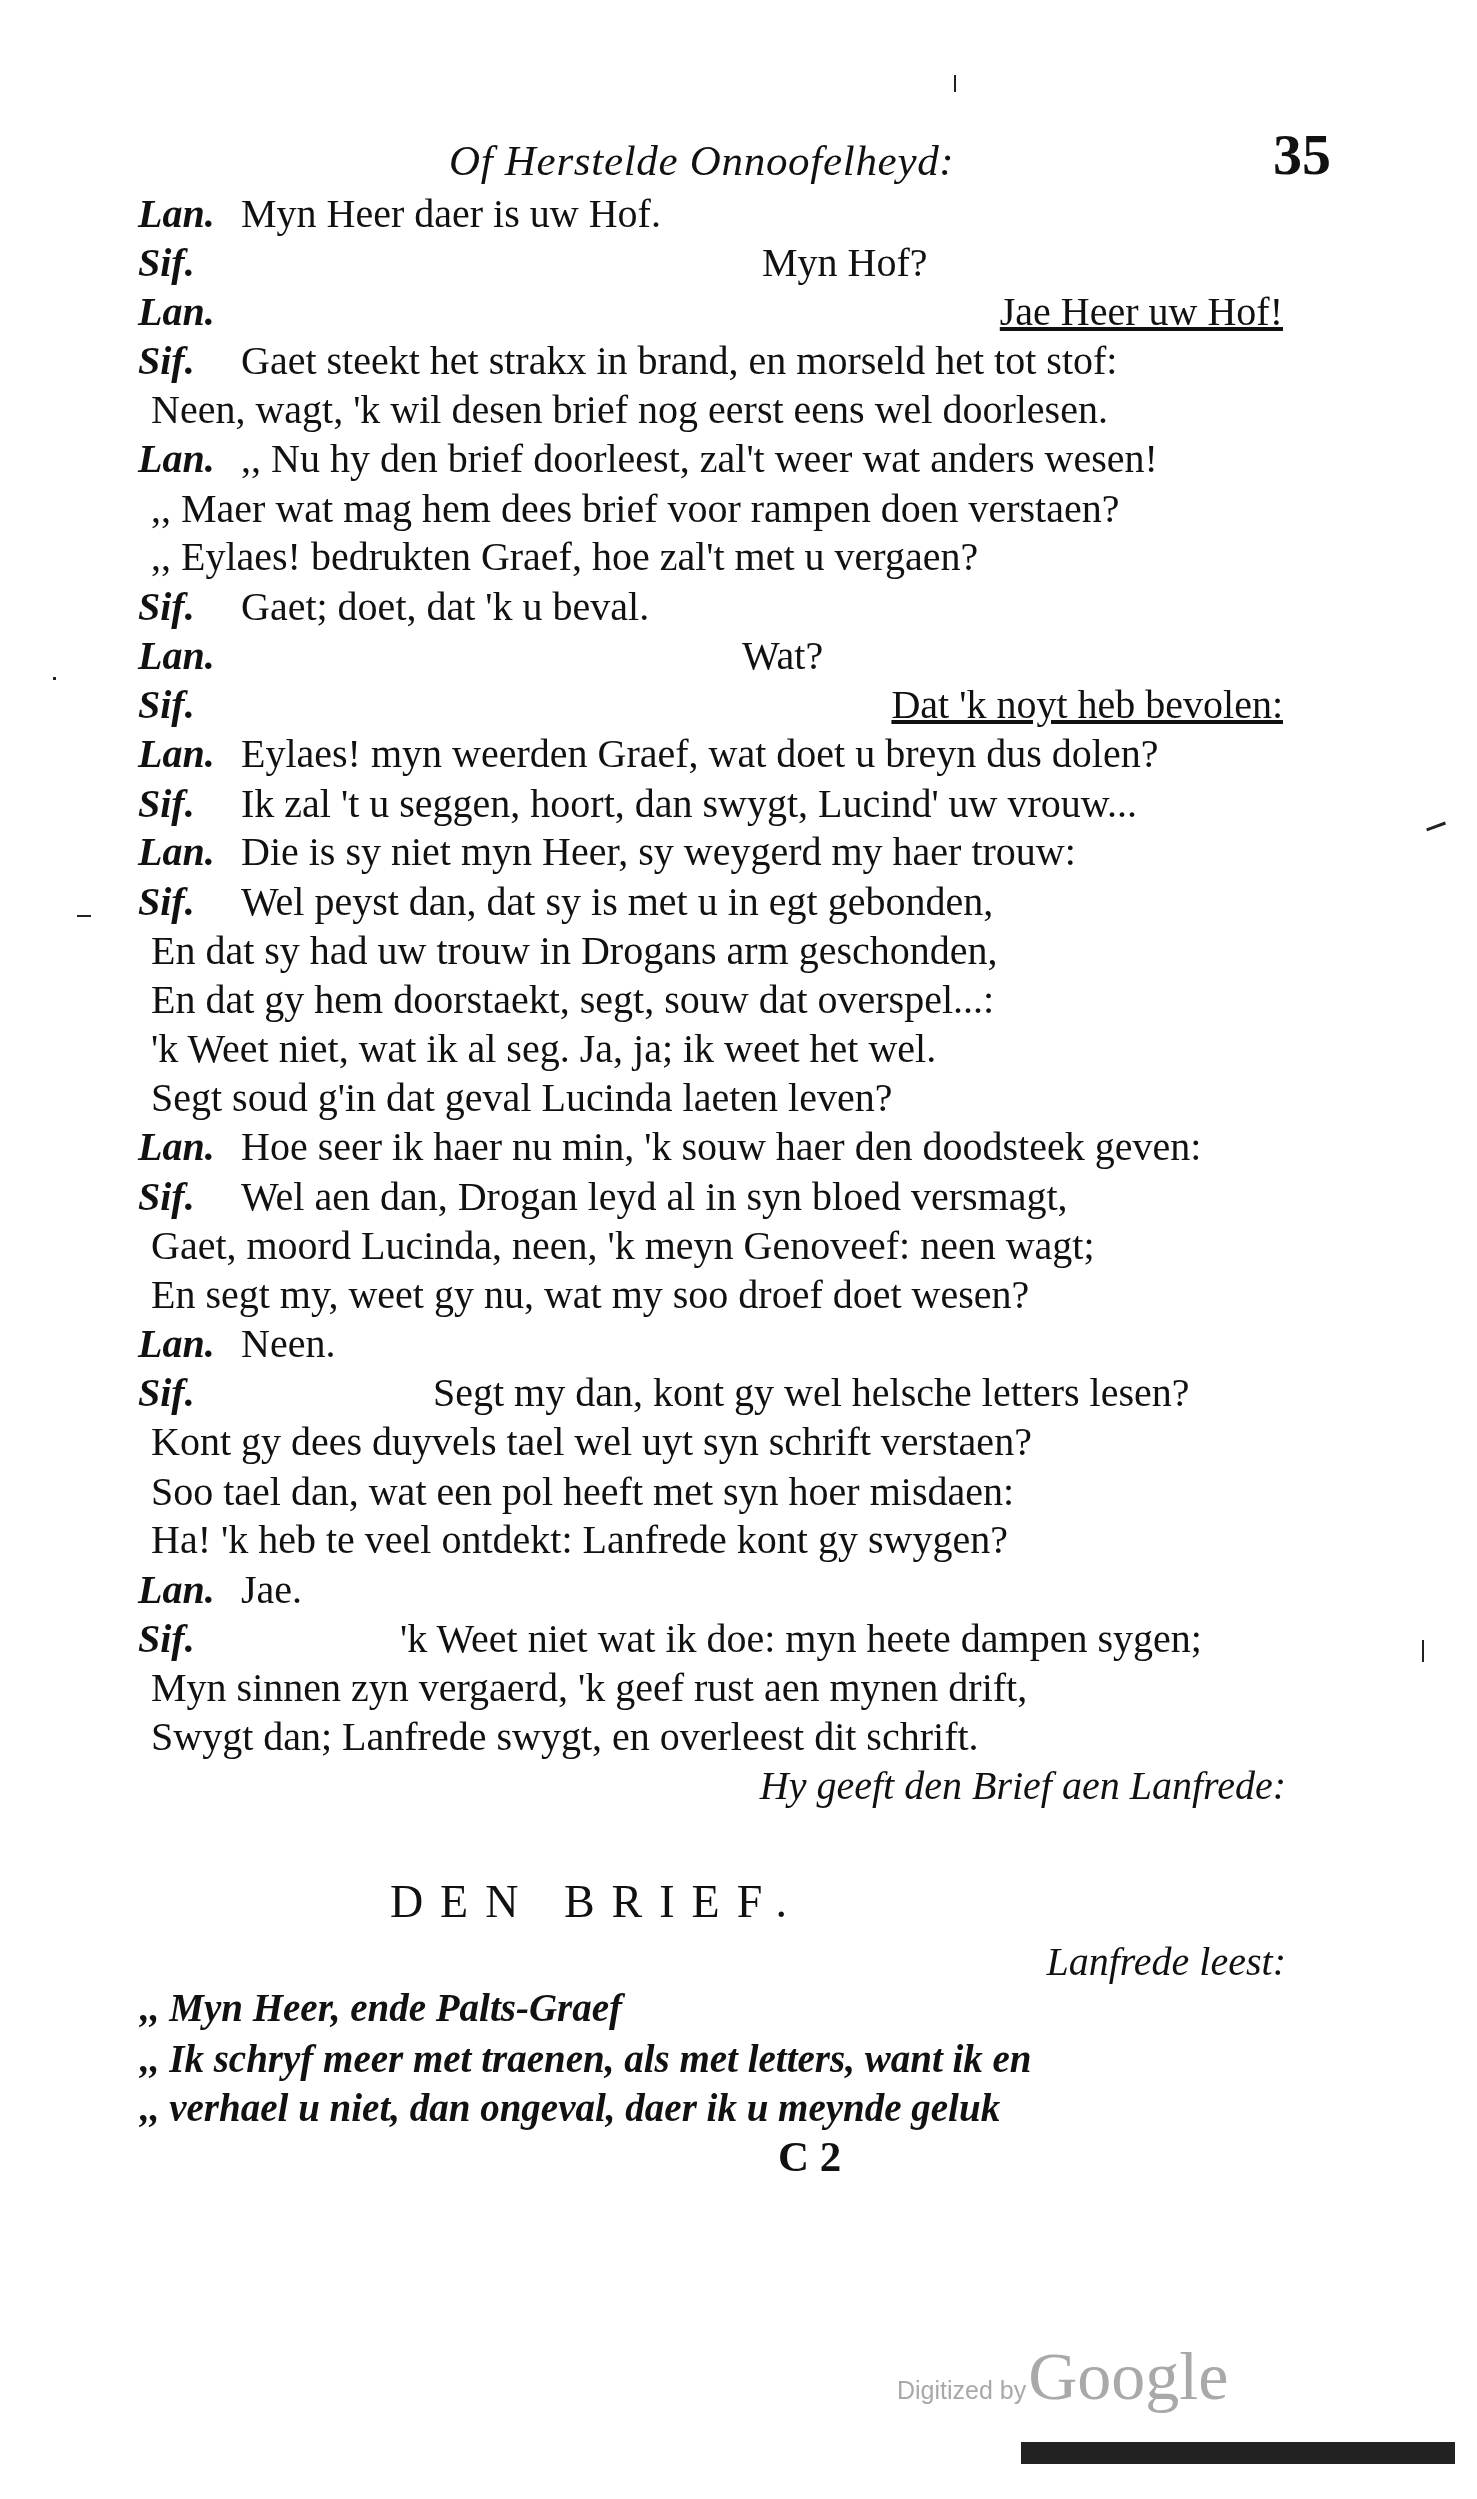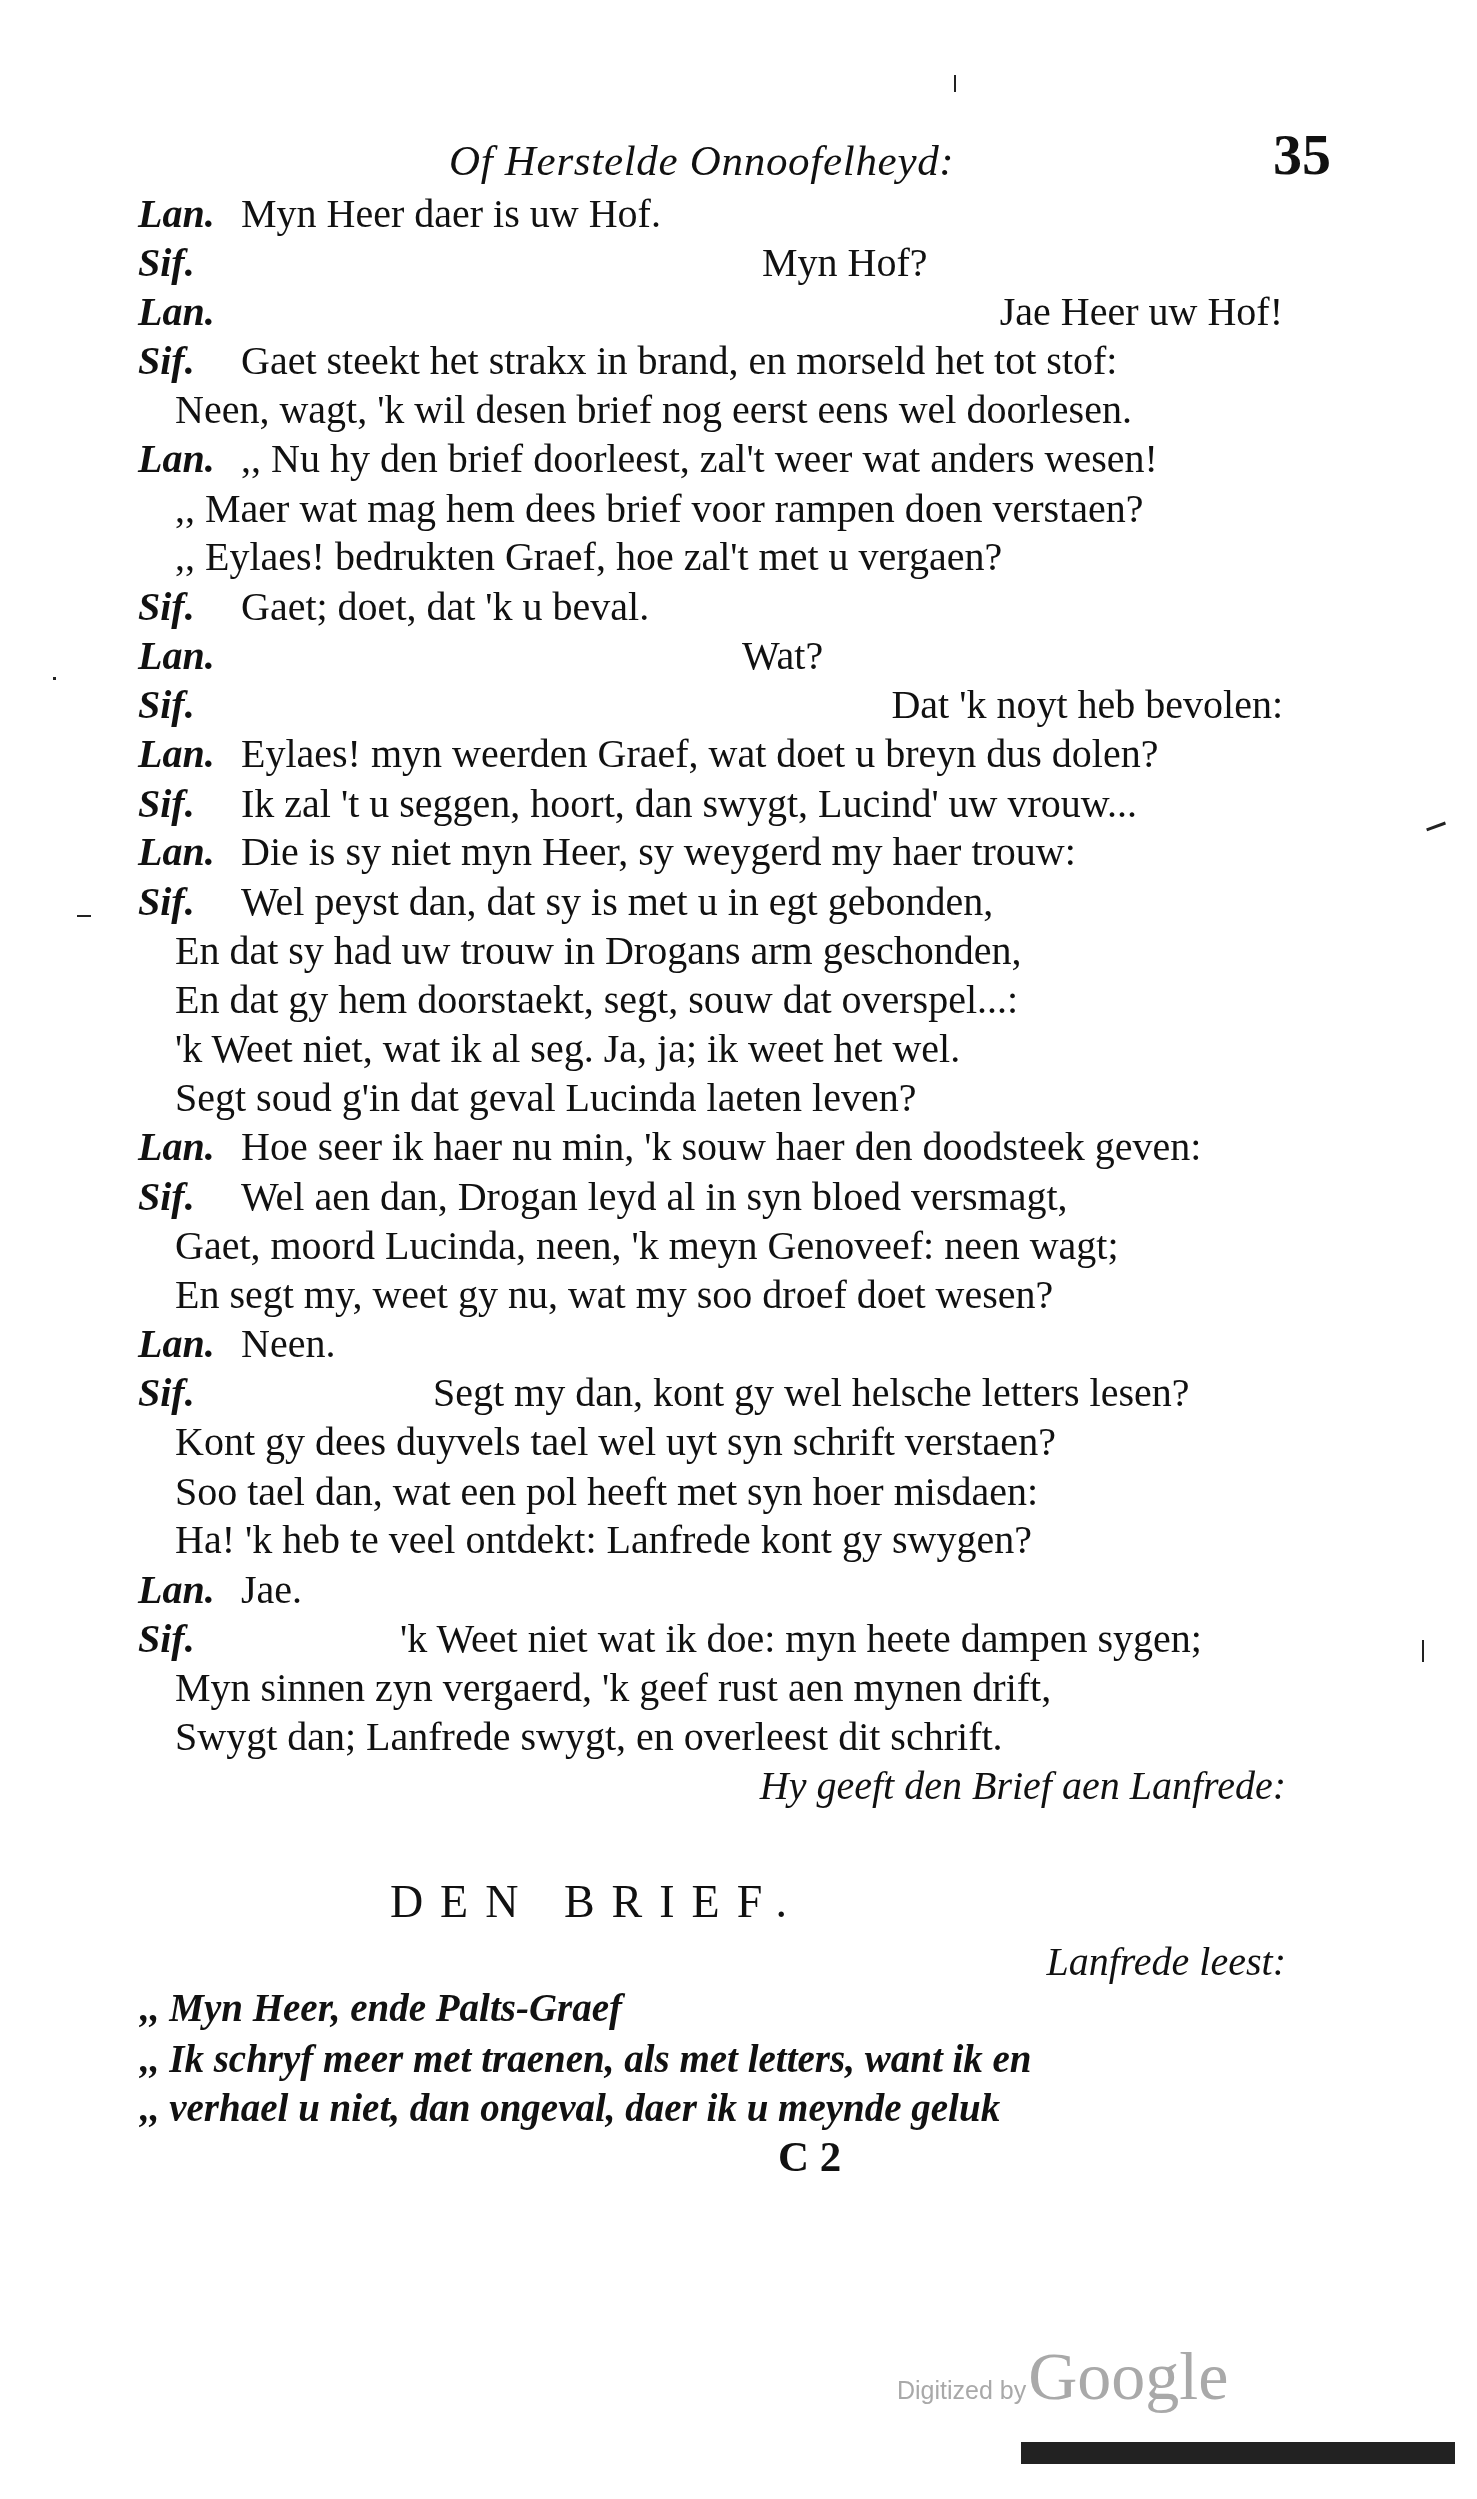--- a/index.html
+++ b/index.html
@@ -9,22 +9,22 @@
   .running-head { position: absolute; left: 0; top: 124px; width: 1478px; height: 52px; }
   .running-title { position: absolute; left: 449px; top: 12px; font-style: italic;
                    font-family: "Liberation Serif", serif; font-size: 43px; letter-spacing: 0.7px; }
   .page-number { position: absolute; left: 1273px; top: -2.6px; font-weight: bold;
                  font-family: "Liberation Serif", serif; font-size: 58px; }
   .line { position: absolute; left: 0; width: 1410px; height: 49px; white-space: nowrap;
           font-family: "Liberation Serif", serif; font-size: 40px; line-height: 49px; }
   .speaker { position: absolute; left: 138px; font-style: italic; font-weight: bold; }
   .txt { position: absolute; }
   .txt.after-speaker { left: 241px; }
-  .txt.indent { left: 175px; text-align: right; }
-  .txt.right { right: 127px; }
+  .txt.indent { left: 151px; text-align: right; }
+  .txt.right { right: 127px; text-decoration: underline; }
   .stage { position: absolute; right: 124px; font-style: italic; }
   .heading { position: absolute; top: 1875px; left: 0; width: 1194px; text-align: center;
              font-family: "Liberation Serif", serif; font-size: 46px; letter-spacing: 17px; }
   .letter { position: absolute; left: 140px; font-style: italic; font-weight: bold;
             font-family: "Liberation Serif", serif; font-size: 39px; white-space: nowrap; }
   .signature { position: absolute; left: 778px; top: 2132px; font-family: "Liberation Serif", serif;
                font-size: 43px; font-weight: bold; }
   .watermark { position: absolute; left: 897px; top: 2337px; color: #a9a9a9; white-space: nowrap; }
   .wm-small { font-family: "Liberation Sans", sans-serif; font-size: 25px; vertical-align: baseline; }
   .wm-big { font-family: "Liberation Serif", serif; font-size: 68px; margin-left: 2px; }

